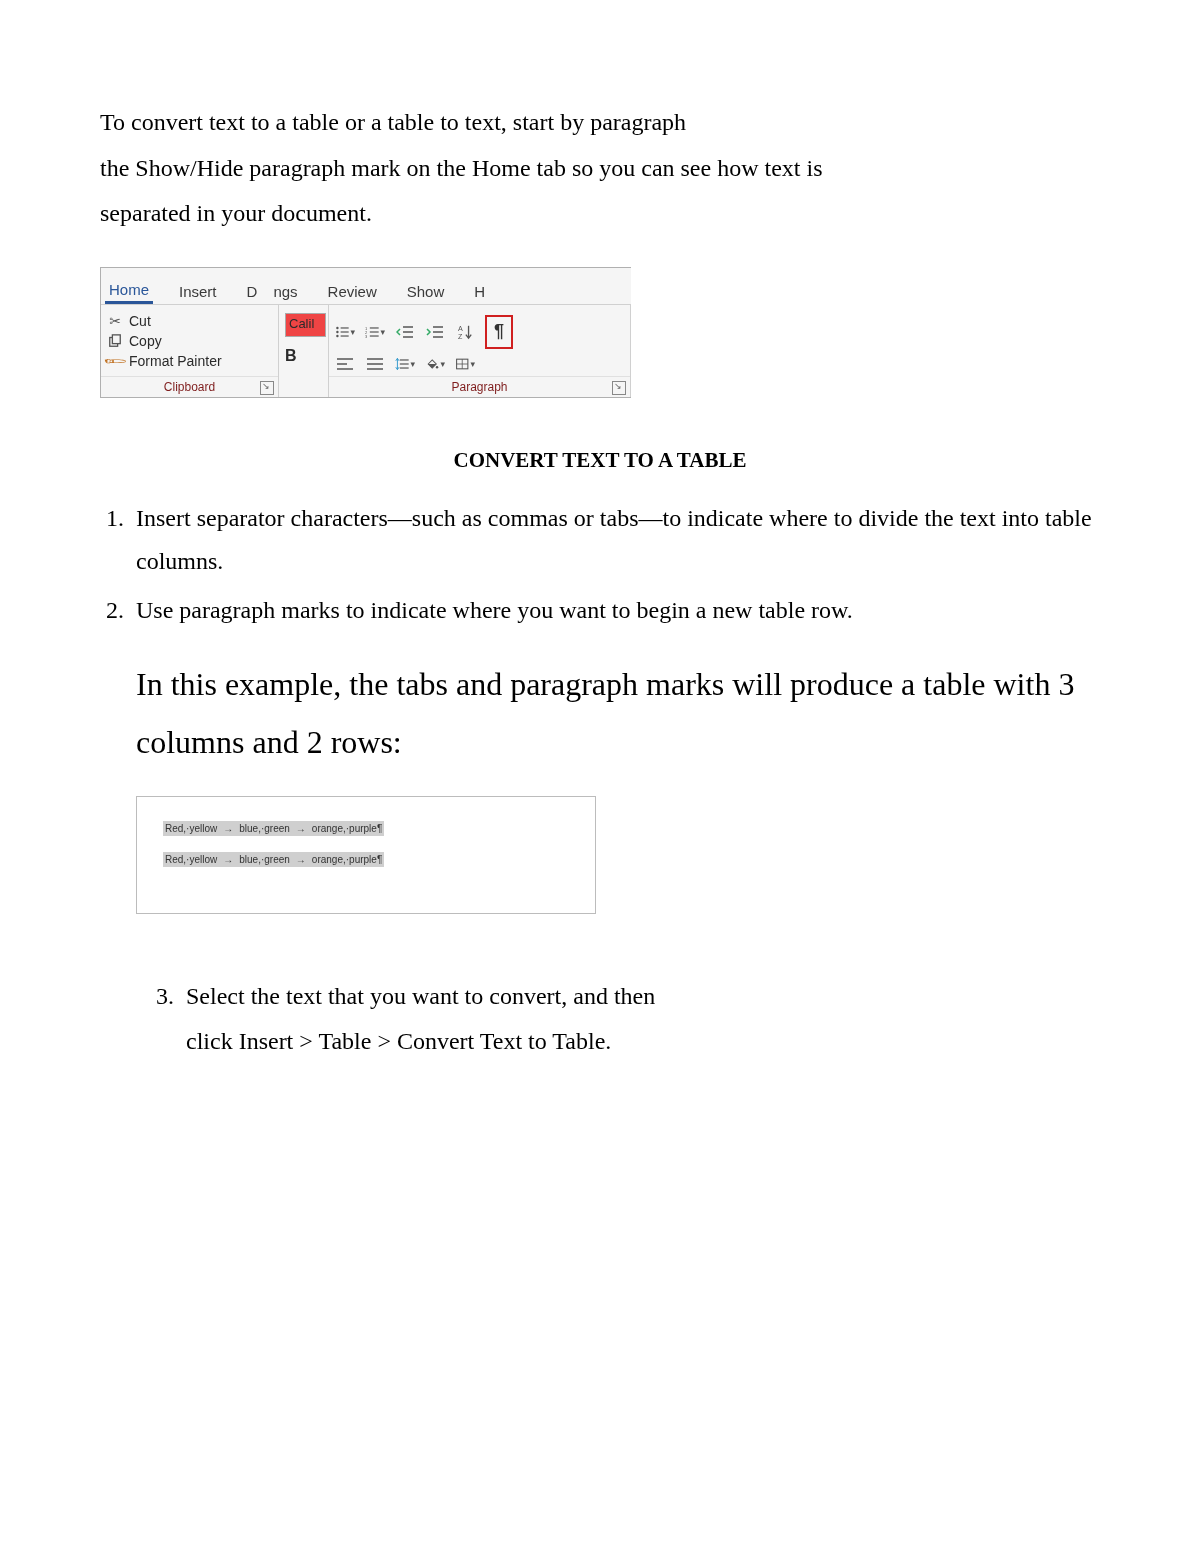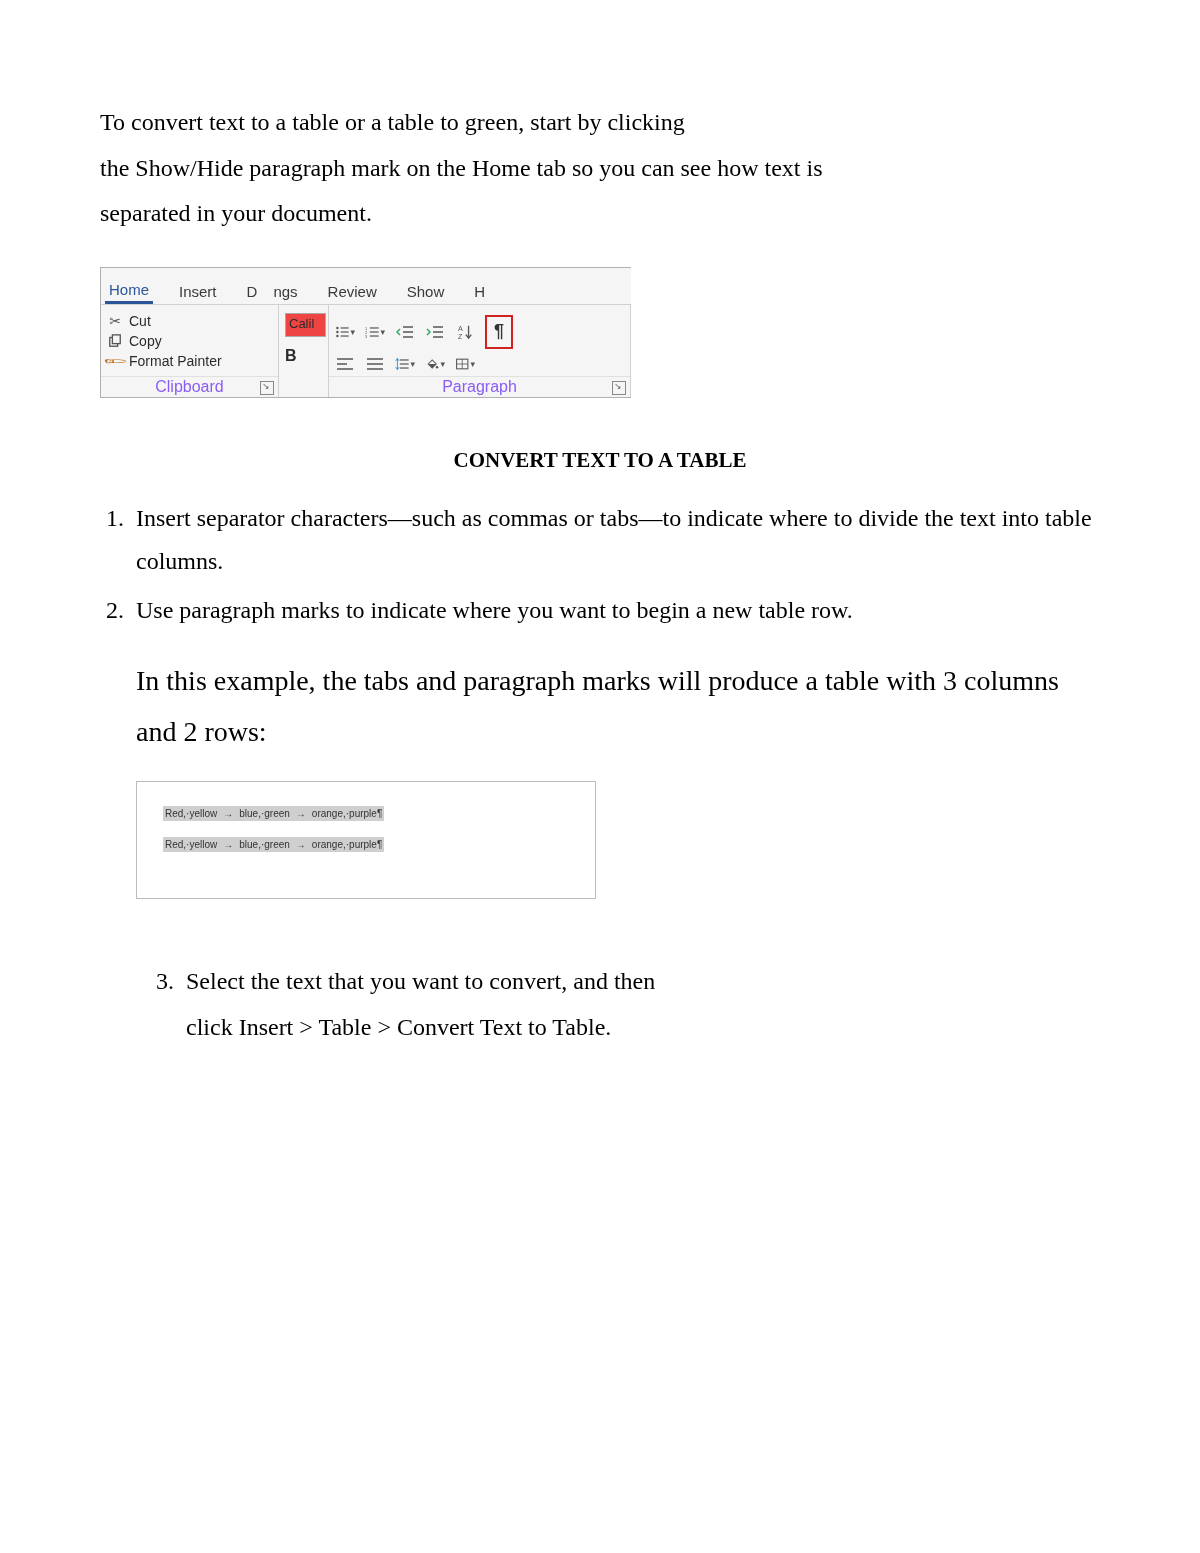--- a/index.html
+++ b/index.html
@@ -89,22 +89,22 @@
   .copy-icon svg { width: 14px; height: 14px; }
   .brush { color: #c07020; font-size: 15px; transform: rotate(45deg); }
 
   .group-title-row {
     position: absolute;
     left: 0; right: 0; bottom: 0;
     height: 20px;
     display: flex;
     align-items: center;
     justify-content: center;
-    font-size: 16px;
-    color: #8b5cf6;
+    font-size: 12px;
+    color: #7f1d1d;
     border-top: 1px solid #e0e0e0;
   }
   .dialog-launcher {
     position: absolute;
     right: 4px; bottom: 2px;
     width: 14px; height: 14px;
     border: 1px solid #888;
     box-sizing: border-box;
   }
   .dialog-launcher::after {
@@ -169,21 +169,21 @@
   }
 
   ol.body-list {
     font-size: 24px;
     line-height: 1.8;
     padding-left: 30px;
     margin: 0;
   }
   ol.body-list li { padding-left: 6px; margin-bottom: 6px; }
   .after-list {
-    font-size: 28px;
+    font-size: 32px;
     line-height: 1.8;
     margin-left: 36px;
     margin-top: 24px;
   }
 
   
   .example-wrap { margin: 24px 0 0 36px; }
   .example-box {
     width: 460px;
     border: 1px solid #bcbcbc;
@@ -208,21 +208,21 @@
     line-height: 1.9;
   }
 </style>
 </head>
 <body>
 
 <div class="page">
 
 
   <div class="body-text">
-    <span>To convert text to a table or a table to green, start by clicking</span><br>
+    <span>To convert text to a table or a table to text, start by paragraph</span><br>
     <span>the </span><span class="bold">Show/Hide</span><span> paragraph mark on the </span><span class="bold">Home</span><span> tab so you can see how text is</span><br>
     <span>separated in your document.</span>
   </div>
 
   <div class="ribbon-wrap">
     <div class="ribbon">
       <div class="ribbon-tabs">
         <span class="active">Home</span>
         <span>Insert</span>
         <span>D</span>

